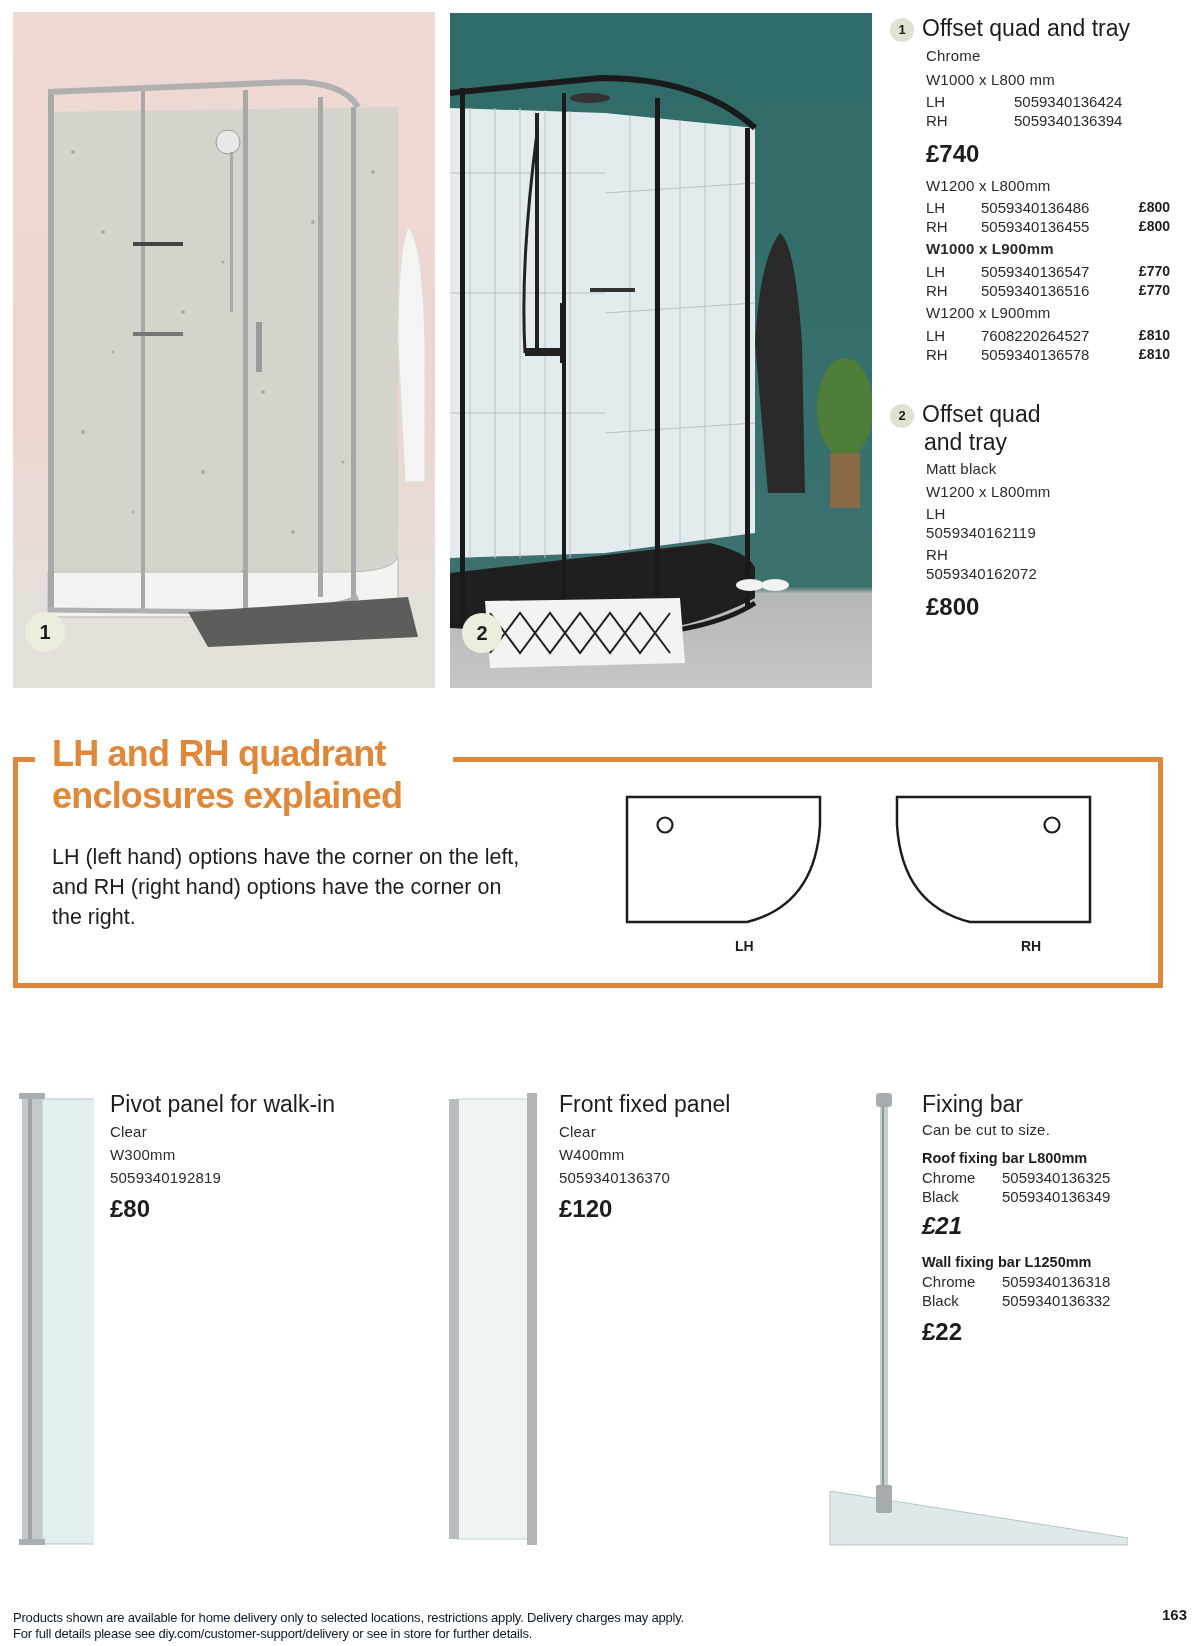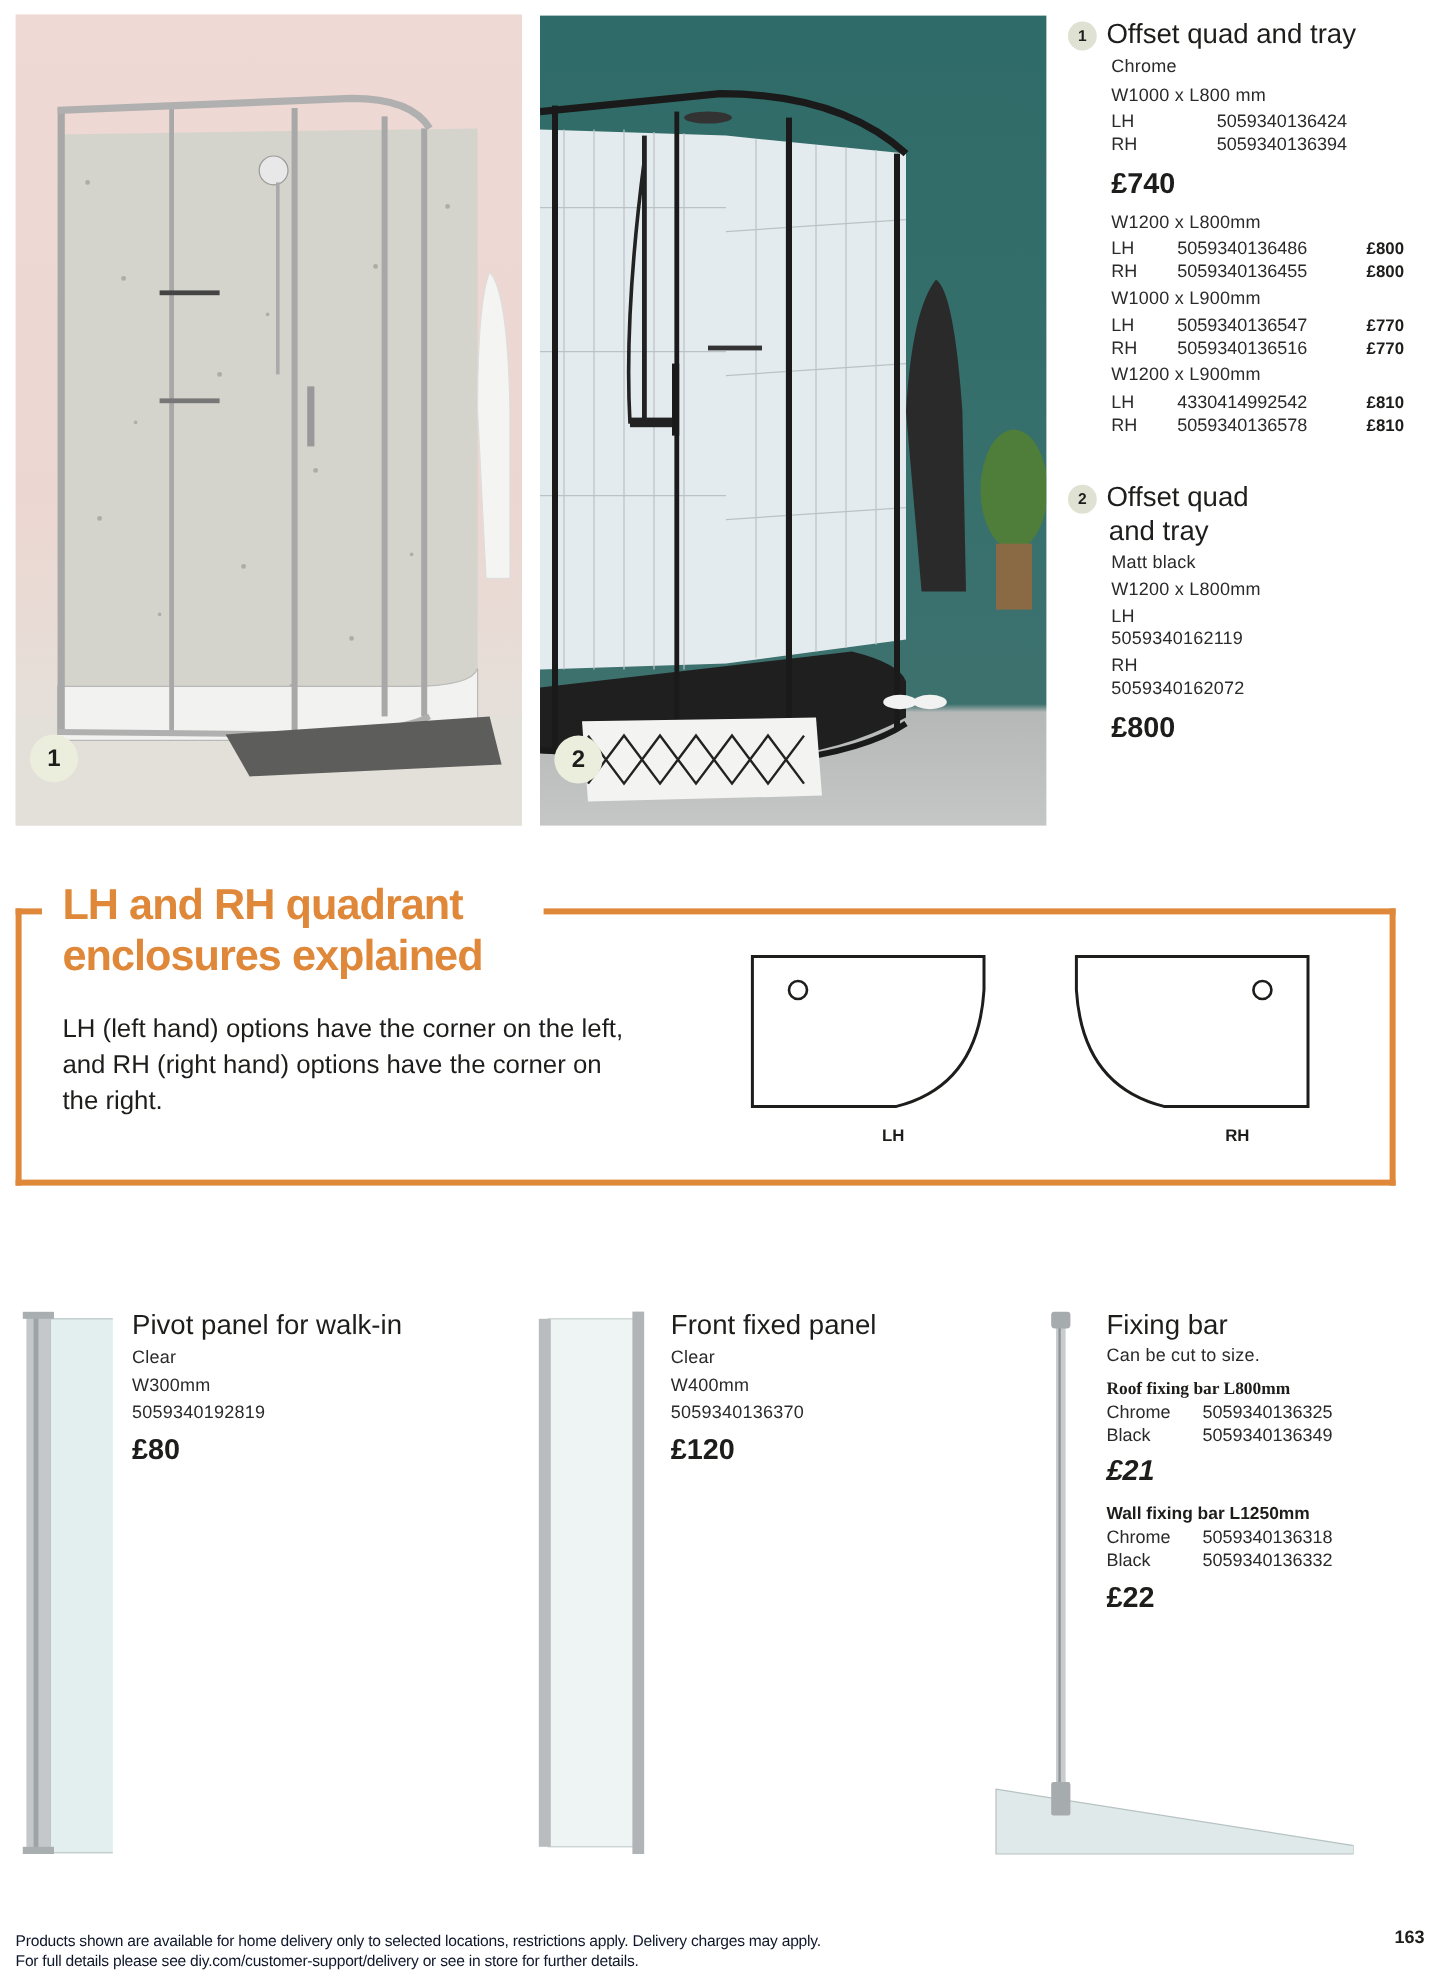--- a/index.html
+++ b/index.html
@@ -164,36 +164,36 @@
         <span class="k">LH</span>
         <span class="v">5059340136486</span>
         <span class="p price-sm">£800</span>
       </div>
     <div class="row">
         <span class="k">RH</span>
         <span class="v">5059340136455</span>
         <span class="p price-sm">£800</span>
       </div>
 
-    <div class="pline" style="line-height:26px;">W1000 x L900mm</div>
+    <div class="pline" style="line-height:26px;font-weight:bold;">W1000 x L900mm</div>
     <div class="row">
         <span class="k">LH</span>
         <span class="v">5059340136547</span>
         <span class="p price-sm">£770</span>
       </div>
     <div class="row">
         <span class="k">RH</span>
         <span class="v">5059340136516</span>
         <span class="p price-sm">£770</span>
       </div>
 
     <div class="pline" style="line-height:26px;">W1200 x L900mm</div>
     <div class="row">
         <span class="k">LH</span>
-        <span class="v">4330414992542</span>
+        <span class="v">7608220264527</span>
         <span class="p price-sm">£810</span>
       </div>
     <div class="row">
         <span class="k">RH</span>
         <span class="v">5059340136578</span>
         <span class="p price-sm">£810</span>
       </div>
   </div>
 </div>
 
@@ -269,21 +269,21 @@
 <svg class="abs" style="left:828px; top:1093px;" width="300" height="455" viewBox="0 0 300 455">
   <polygon points="2,398 300,445 300,452 2,452" fill="#dfe9e9" stroke="#b7c2c2"></polygon>
   <rect x="52" y="10" width="8" height="400" fill="#c8ccce"></rect>
   <rect x="54" y="10" width="2" height="400" fill="#8f9497"></rect>
   <rect x="48" y="0" width="16" height="14" rx="3" fill="#a6abae"></rect>
   <rect x="48" y="392" width="16" height="28" rx="2" fill="#a6abae"></rect>
 </svg>
 <div class="abs" style="left:922px; top:1090px; width:260px;">
   <div class="ptitle">Fixing bar</div>
   <div class="pline" style="line-height:24px;">Can be cut to size.</div>
-  <div class="subhead" style="margin-top:6px;font-family:Liberation Serif, serif;">Roof fixing bar L800mm</div>
+  <div class="subhead" style="margin-top:6px;">Roof fixing bar L800mm</div>
   <div class="row">
       <span class="k" style="width:80px;">Chrome</span>
       <span class="v">5059340136325</span>
     </div>
   <div class="row">
       <span class="k" style="width:80px;">Black</span>
       <span class="v">5059340136349</span>
     </div>
   <div class="price-big" style="margin-top:0;font-style:italic;">£21</div>
   <div class="subhead" style="margin-top:6px;">Wall fixing bar L1250mm</div>

